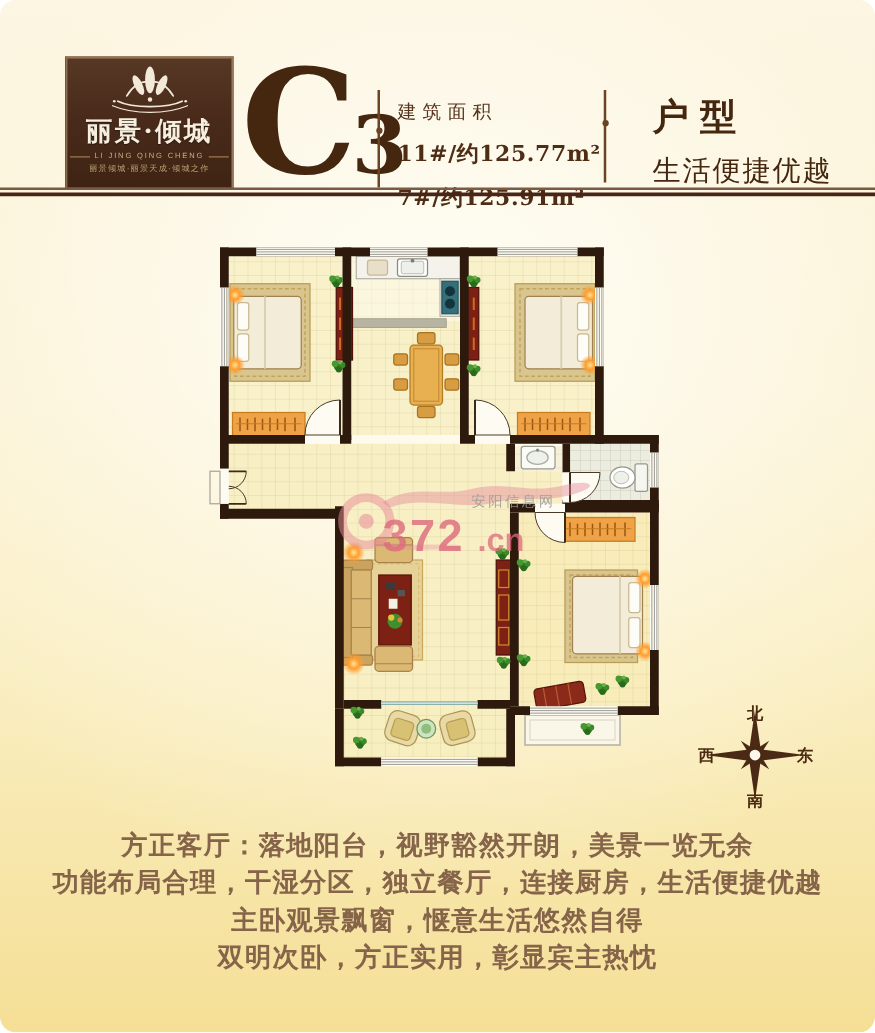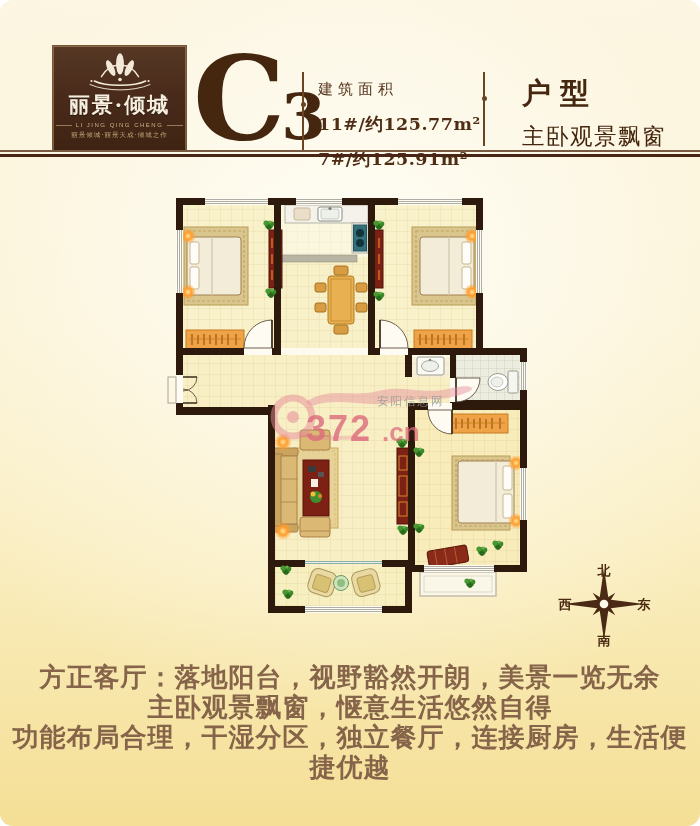--- a/index.html
+++ b/index.html
@@ -37,21 +37,21 @@
   .type-value{font-size:22.5px;letter-spacing:1.5px;margin-top:7px;}
   .rule-a{left:0;top:150px;width:700px;height:2px;background:#7a5a42;}
   .rule-b{left:0;top:153.5px;width:700px;height:3px;background:#482515;}
   
   .plan{left:165px;top:185px;}
   
   .compass{left:556px;top:556px;}
   .cl{color:#4b2a12;font-size:13px;font-weight:bold;transform:translate(-50%,-50%);white-space:nowrap;}
   
   .desc{left:0;top:662px;width:700px;text-align:center;color:#85644a;
-    font-size:26px;line-height:30px;font-weight:600;letter-spacing:1px;}
+    font-size:21px;line-height:30px;font-weight:600;letter-spacing:1px;}
 </style>
 </head>
 <body>
 
 <div class="page">
 
   <div class="abs logo-box">
     <svg class="logo-orn" viewBox="0 0 120 56">
       <g fill="#f2e9d8" stroke="none">
         <ellipse cx="60" cy="18" rx="5.5" ry="15"></ellipse>
@@ -88,21 +88,21 @@
     <div class="area-line">11#/约125.77m²</div>
     <div class="area-line">7#/约125.91m²</div>
   </div>
 
   <div class="abs vline v2">
       <i class="vdot"></i>
     </div>
 
   <div class="abs type-block">
     <div class="type-label">户型</div>
-    <div class="type-value">主卧观景飘窗</div>
+    <div class="type-value">生活便捷优越</div>
   </div>
 
   <div class="abs rule-a"></div>
   <div class="abs rule-b"></div>
 
   <svg class="abs plan" width="372" height="432" viewBox="165 185 372 432">
     <defs>
       <pattern id="grid" width="11" height="11" patternUnits="userSpaceOnUse">
         <path d="M11 0H0V11" fill="none" stroke="rgba(186,156,84,.32)" stroke-width="0.7"></path>
       </pattern>
@@ -409,17 +409,18 @@
     </g>
     <circle r="4.3" fill="#fdf8ea"></circle>
   </svg>
   <div class="abs cl" style="left:604px;top:571px;">北</div>
   <div class="abs cl" style="left:604px;top:641px;">南</div>
   <div class="abs cl" style="left:565px;top:605px;">西</div>
   <div class="abs cl" style="left:644px;top:605px;">东</div>
 
   <div class="abs desc">
     <div>方正客厅：落地阳台，视野豁然开朗，美景一览无余</div>
+    <div>功能布局合理，干湿分区，独立餐厅，连接厨房，生活便捷优越</div>
     <div>主卧观景飘窗，惬意生活悠然自得</div>
-    <div>功能布局合理，干湿分区，独立餐厅，连接厨房，生活便捷优越</div>
+    <div>双明次卧，方正实用，彰显宾主热忱</div>
   </div>
 
 </div>
 
 </body></html>

